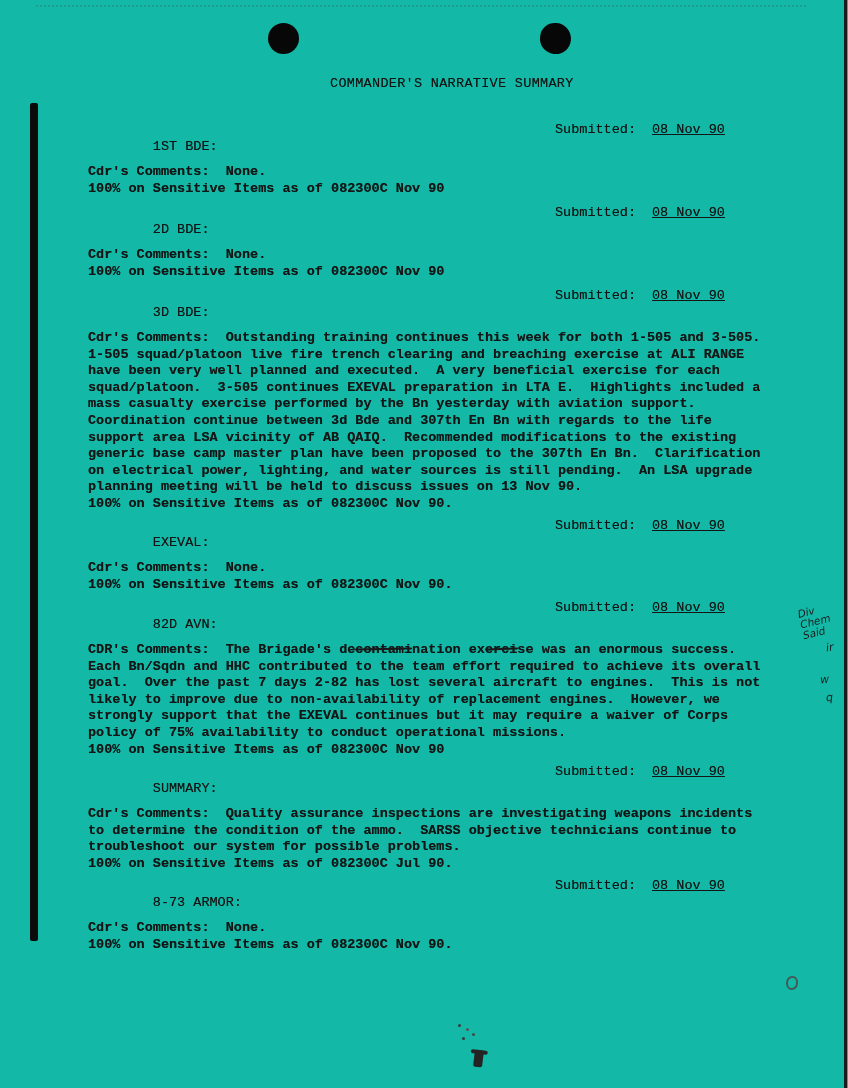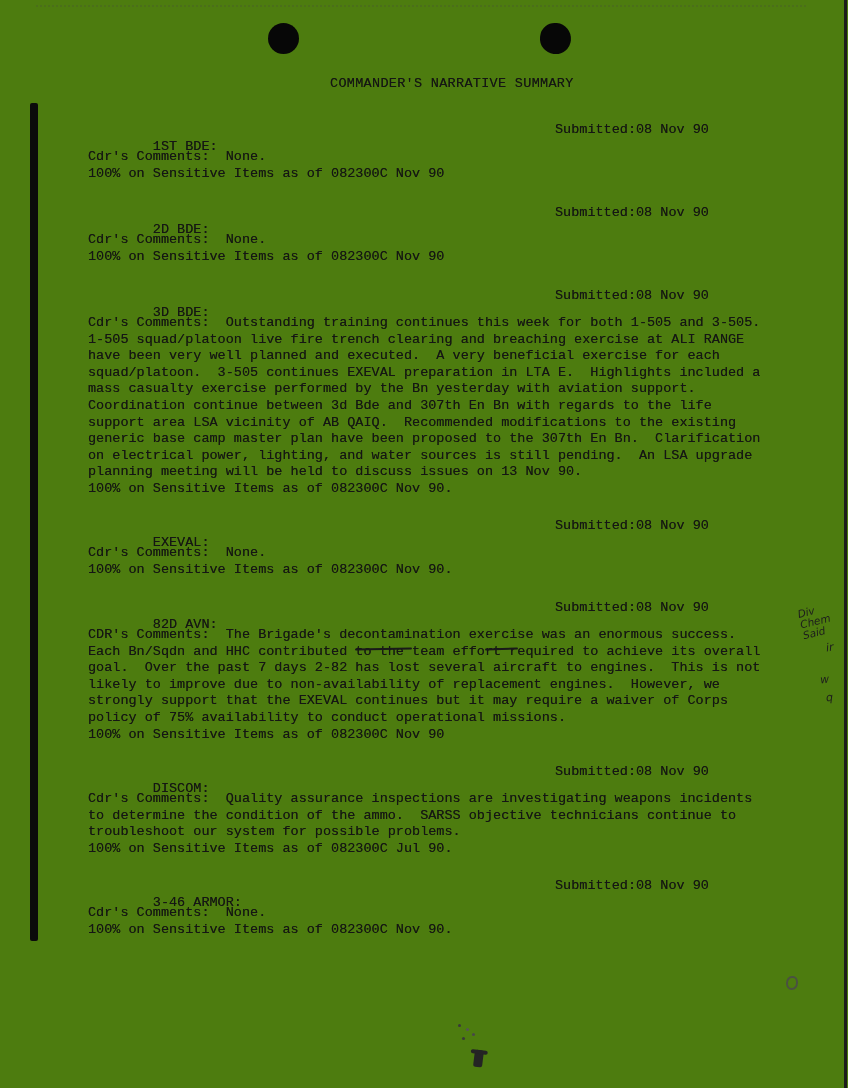--- a/index.html
+++ b/index.html
@@ -1,18 +1,18 @@
 <!DOCTYPE html>
 <html><head>
 <meta charset="utf-8">
 <style>
   html,body{margin:0;padding:0;background:#d8d8d8;}
   .page{
     position:relative;width:848px;height:1088px;margin:0 auto;
-    background:#4d7c0f;overflow:hidden;
+    background:#14b8a6;overflow:hidden;
     font-family:"Liberation Mono","DejaVu Sans Mono",monospace;
     color:#151515;
   }
   .page *{box-sizing:border-box;}
   .speckles{position:absolute;left:36px;top:5px;width:770px;height:2px;
     border-top:2px dotted rgba(70,70,70,.22);}
   .punch{position:absolute;width:31px;height:31px;background:#070707;border-radius:50%;}
   .punch.p1{left:268px;top:23px;}
   .punch.p2{left:540px;top:23px;transform:rotate(6deg);border-radius:48% 52% 50% 50%;}
   .left-bar{position:absolute;left:30px;top:103px;width:8px;height:838px;
@@ -20,22 +20,22 @@
   .right-line{position:absolute;right:1px;top:0;width:3px;height:1088px;background:#1c1c1c;}
   .content{
     position:absolute;left:88px;top:0;width:724px;
     font-size:13.5px;line-height:16.6px;
     text-shadow:0 0 .4px rgba(0,0,0,.55);
   }
   .title{position:absolute;left:242px;top:76px;letter-spacing:.3px;white-space:pre;}
   .section{position:absolute;left:0;width:100%;}
   .sec-head{position:relative;height:17px;white-space:pre;}
   .submitted{position:absolute;left:467px;top:0;white-space:pre;}
-  .submitted .date{}
-  .body{margin-top:10px;white-space:pre-wrap;}
+  .submitted .date{margin-left:16px;text-decoration:underline;}
+  .body{margin-top:25px;white-space:pre-wrap;font-weight:bold;}
   .s0{top:122px;} .s1{top:205px;} .s2{top:288px;} .s3{top:518px;}
   .s4{top:600px;} .s5{top:764px;} .s6{top:878px;}
   .hand{position:absolute;font-family:"DejaVu Sans",sans-serif;font-style:italic;
     color:#1d1d1d;text-shadow:none;}
   .hand-note{left:800px;top:605px;font-size:10.5px;line-height:11px;
     transform:rotate(-14deg);white-space:pre;}
   .mark1{left:826px;top:641px;font-size:11px;transform:rotate(-8deg);}
   .mark2{left:820px;top:673px;font-size:11px;transform:rotate(-6deg);}
   .mark3{left:826px;top:691px;font-size:11px;transform:rotate(-4deg);}
   .pen-underline{position:absolute;height:2px;background:#191919;border-radius:1px;}
@@ -120,32 +120,32 @@
 Each Bn/Sqdn and HHC contributed to the team effort required to achieve its overall
 goal.  Over the past 7 days 2-82 has lost several aircraft to engines.  This is not
 likely to improve due to non-availability of replacement engines.  However, we
 strongly support that the EXEVAL continues but it may require a waiver of Corps
 policy of 75% availability to conduct operational missions.
 100% on Sensitive Items as of 082300C Nov 90</div>
     </div>
 
     <div class="section s5">
       <div class="sec-head">
-        <span>DISCOM:</span>
+        <span>SUMMARY:</span>
         <span class="submitted"><span>Submitted:</span><span class="date">08 Nov 90</span></span>
       </div>
       <div class="body">Cdr's Comments:  Quality assurance inspections are investigating weapons incidents
 to determine the condition of the ammo.  SARSS objective technicians continue to
 troubleshoot our system for possible problems.
 100% on Sensitive Items as of 082300C Jul 90.</div>
     </div>
 
     <div class="section s6">
       <div class="sec-head">
-        <span>3-46 ARMOR:</span>
+        <span>8-73 ARMOR:</span>
         <span class="submitted"><span>Submitted:</span><span class="date">08 Nov 90</span></span>
       </div>
       <div class="body">Cdr's Comments:  None.
 100% on Sensitive Items as of 082300C Nov 90.</div>
     </div>
 
   </div>
 
   <div class="pen-underline u1"></div>
   <div class="pen-underline u2"></div>

